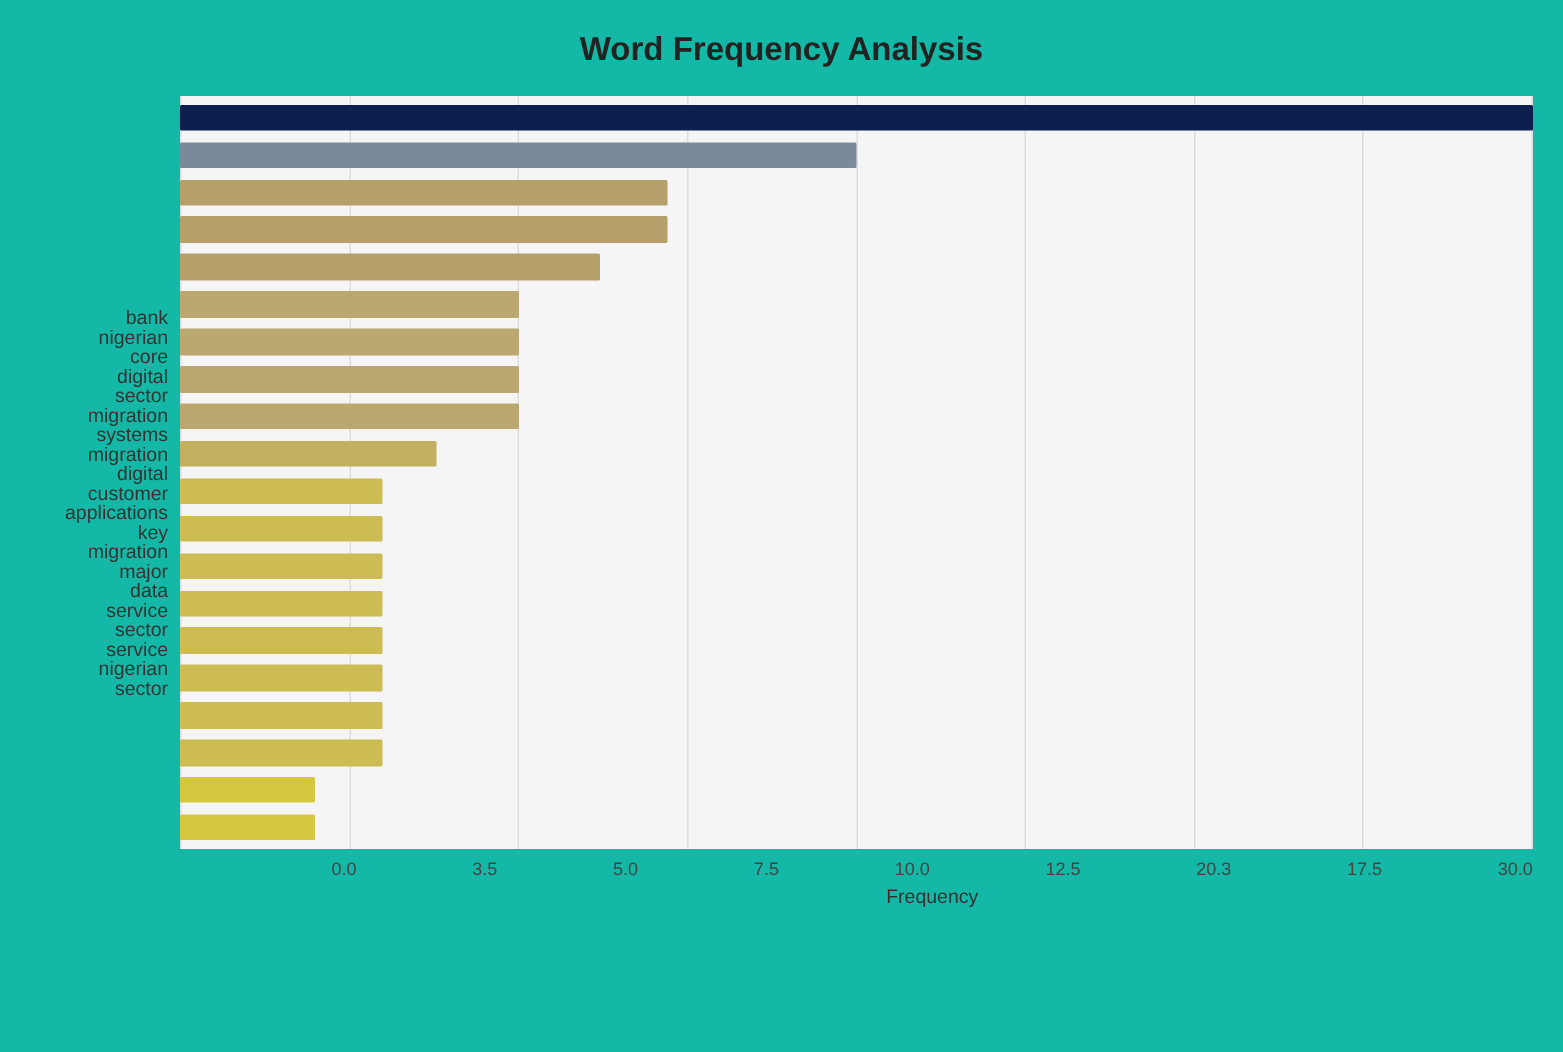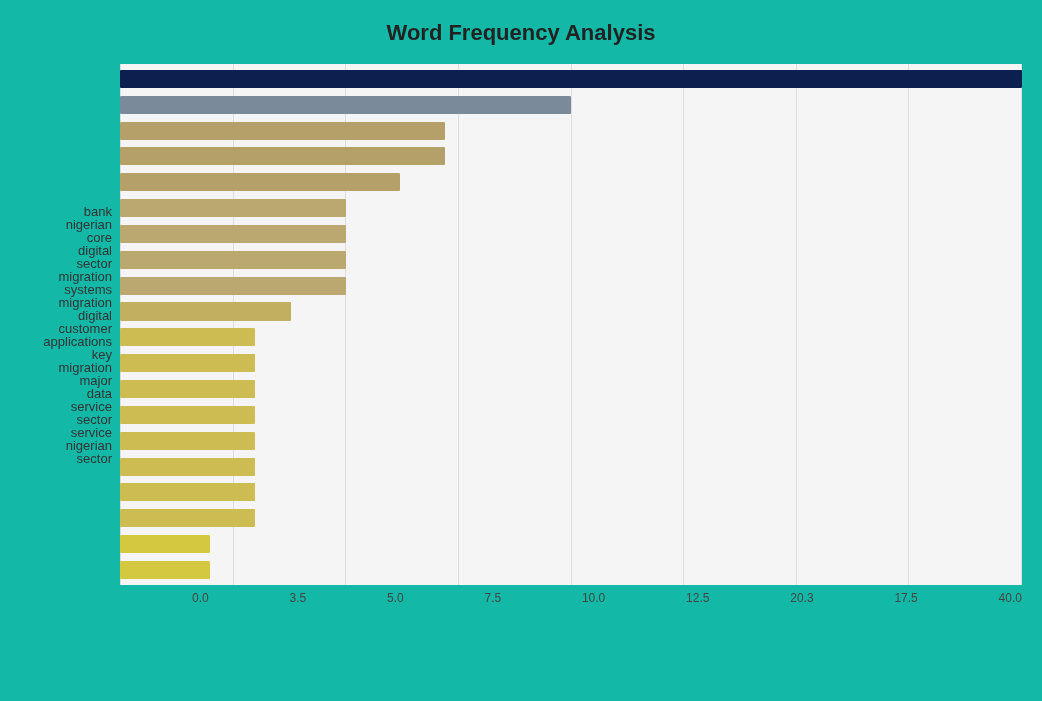--- a/index.html
+++ b/index.html
@@ -102,21 +102,21 @@
       color: #444;
       text-align: center;
     }
     .x-axis-title {
       text-align: center;
       font-size: 13px;
       color: #333;
       margin-top: 4px;
     }
     .bottom-section {
-      margin-left: 72px;
+      margin-left: 101px;
     }
   </style>
 </head>
 <body>
 
 <div class="chart-container">
   <div class="chart-title">Word Frequency Analysis</div>
   <div class="chart-area">
     <div class="y-labels" id="y-labels">
         <div class="y-label">bank</div>
@@ -219,18 +219,19 @@
       <div class="bottom-section">
         <div class="x-axis-labels" id="x-axis-labels">
             <span class="x-label">0.0</span>
             <span class="x-label">3.5</span>
             <span class="x-label">5.0</span>
             <span class="x-label">7.5</span>
             <span class="x-label">10.0</span>
             <span class="x-label">12.5</span>
             <span class="x-label">20.3</span>
             <span class="x-label">17.5</span>
-            <span class="x-label">40.0</span>
+            <span class="x-label">30.0</span>
           </div>
+        <div class="x-axis-title">Frequency</div>
       </div>
     </div>
   </div>
 </div>
 
 </body></html>

